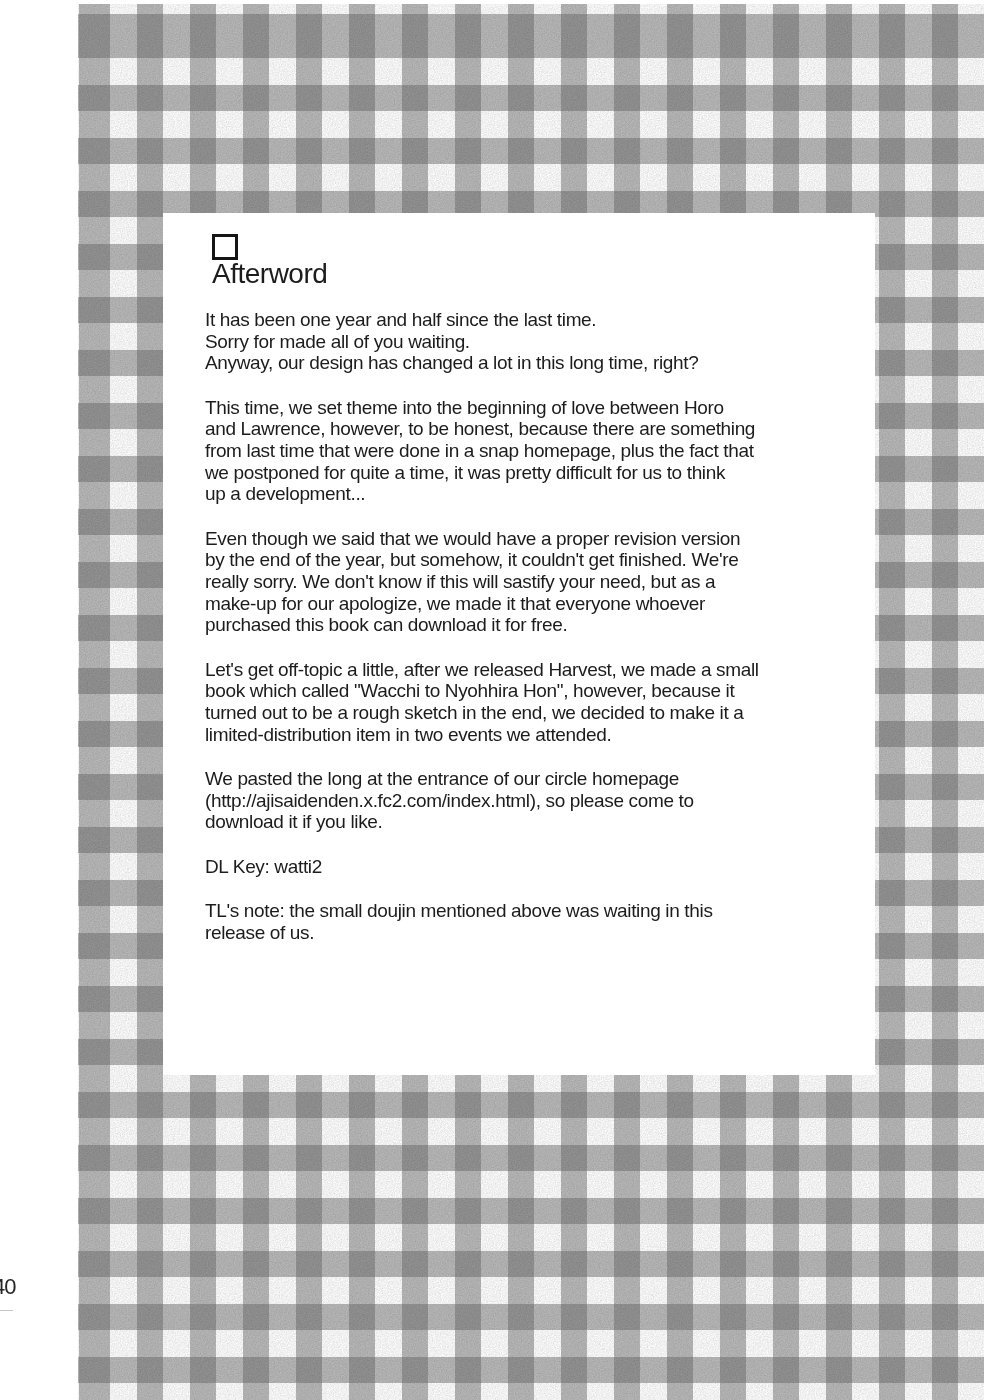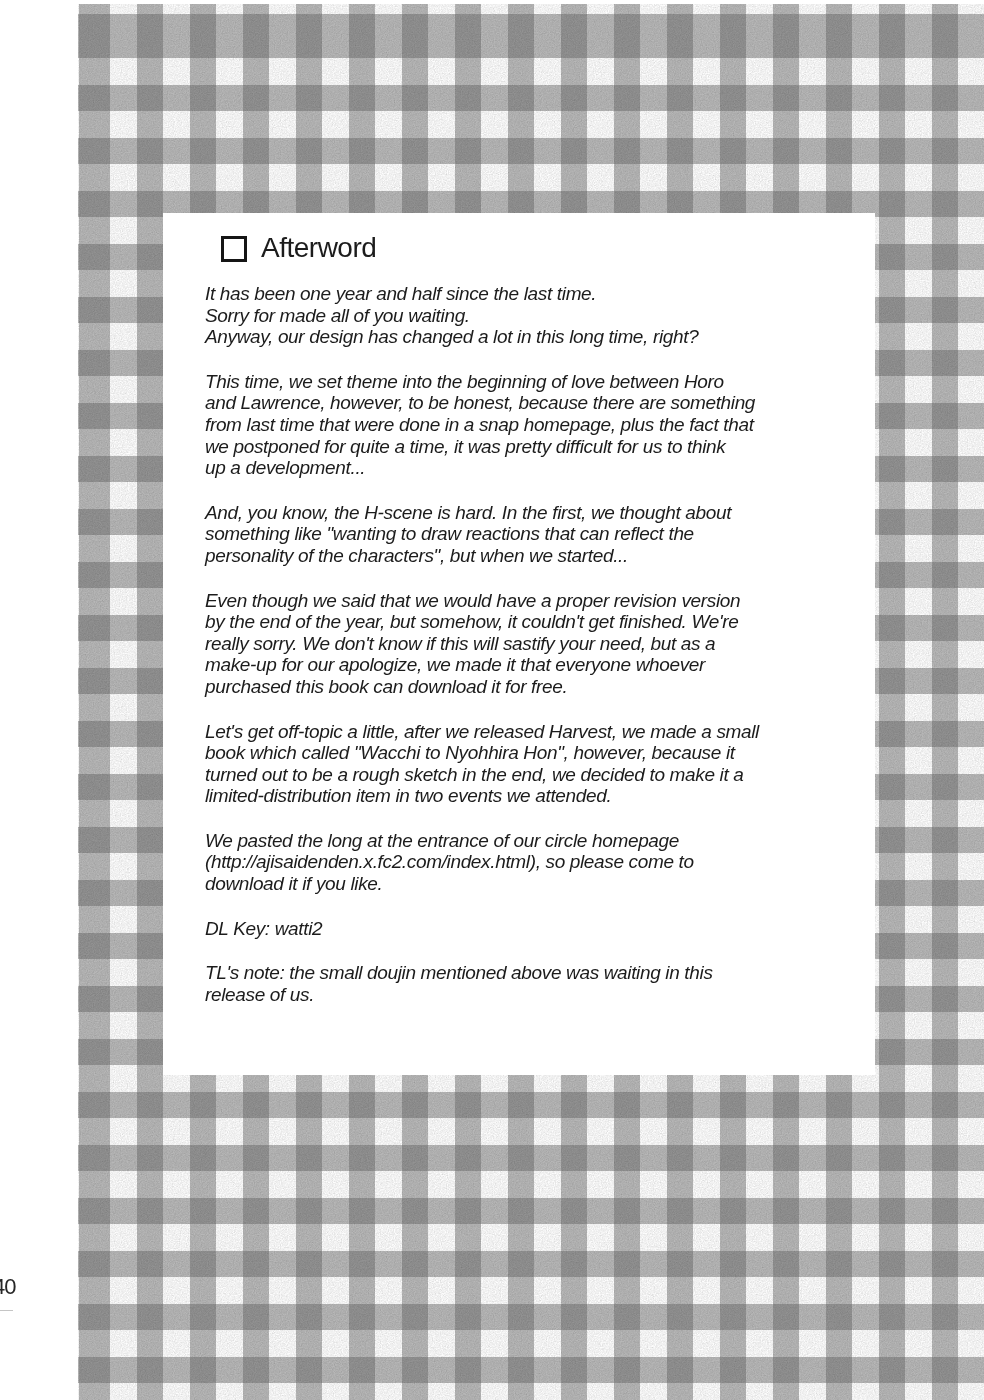--- a/index.html
+++ b/index.html
@@ -41,43 +41,43 @@
     position:absolute;
     left:163px;top:213px;
     width:712px;height:862px;
     background:#ffffff;
     z-index:2;
     box-sizing:border-box;
     padding:21px 18px 0 42px;
   }
   .heading-row{
     display:flex;
-    align-items:flex-end;
-    margin:0 0 21px 16px;
+    align-items:flex-start;
+    margin:0 0 21px 7px;
+    flex-direction:column;
   }
   .checkbox{
     display:inline-block;
     width:20px;height:20px;
     border:3px solid #151515;
     margin-right:14px;
     flex:0 0 auto;
   }
   .heading-text{
     font-size:28px;
     font-weight:400;
     letter-spacing:-0.5px;
     line-height:1;
   }
   .para{
     font-size:19px;
     line-height:21.6px;
     letter-spacing:-0.35px;
     white-space:pre-line;
     margin:0 0 23px 0;
-    font-style:italic;
   }
   
   .page-number{
     position:absolute;
     left:-7px;top:1274px;
     font-size:22px;
     letter-spacing:-1px;
     color:#262626;
     z-index:3;
   }
@@ -115,23 +115,20 @@
     <p class="para">It has been one year and half since the last time.
 Sorry for made all of you waiting.
 Anyway, our design has changed a lot in this long time, right?</p>
 
     <p class="para">This time, we set theme into the beginning of love between Horo
 and Lawrence, however, to be honest, because there are something
 from last time that were done in a snap homepage, plus the fact that
 we postponed for quite a time, it was pretty difficult for us to think
 up a development...</p>
 
-    <p class="para">And, you know, the H-scene is hard. In the first, we thought about
-something like "wanting to draw reactions that can reflect the
-personality of the characters", but when we started...</p>
 
     <p class="para">Even though we said that we would have a proper revision version
 by the end of the year, but somehow, it couldn't get finished. We're
 really sorry. We don't know if this will sastify your need, but as a
 make-up for our apologize, we made it that everyone whoever
 purchased this book can download it for free.</p>
 
     <p class="para">Let's get off-topic a little, after we released Harvest, we made a small
 book which called "Wacchi to Nyohhira Hon", however, because it
 turned out to be a rough sketch in the end, we decided to make it a

